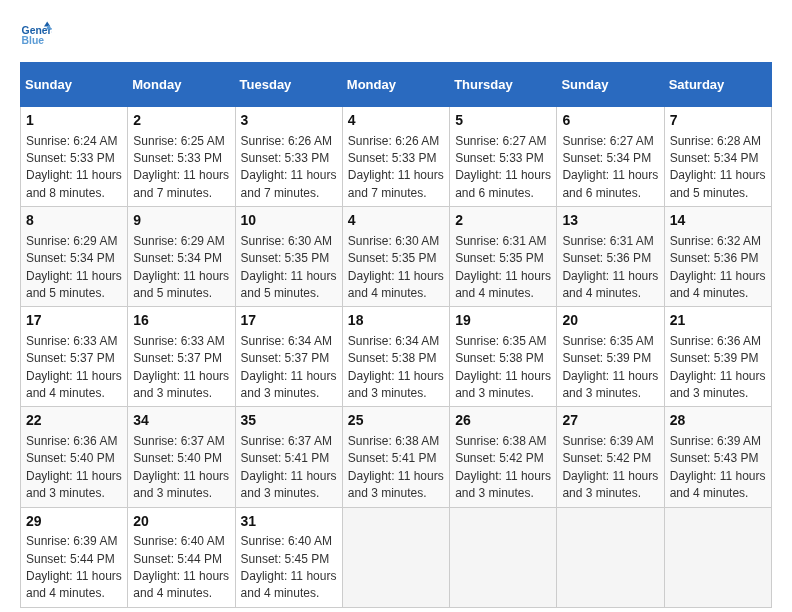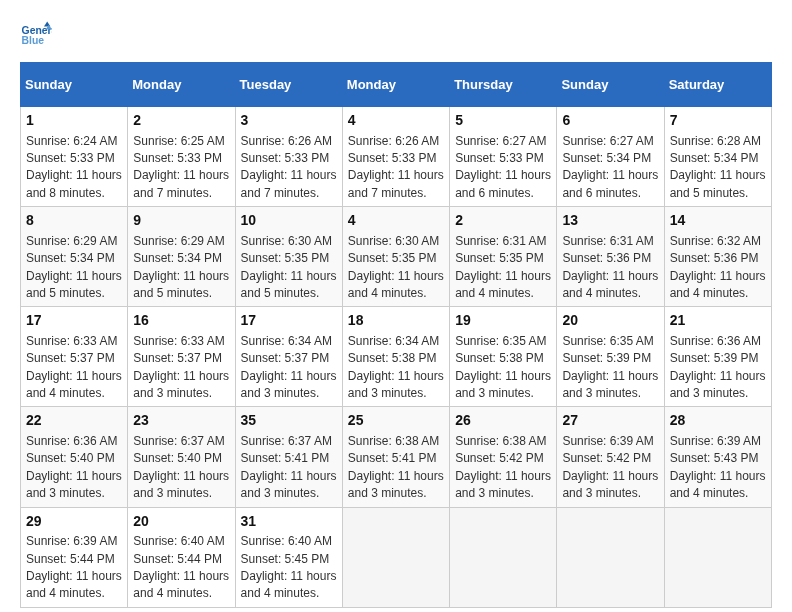--- a/index.html
+++ b/index.html
@@ -199,21 +199,21 @@
         <div class="day-num">21</div>
         <div class="day-info">Sunrise: 6:36 AM<br>Sunset: 5:39 PM<br>Daylight: 11 hours and 3 minutes.</div>
       </td>
       </tr>
       <tr>
         <td>
         <div class="day-num">22</div>
         <div class="day-info">Sunrise: 6:36 AM<br>Sunset: 5:40 PM<br>Daylight: 11 hours and 3 minutes.</div>
       </td>
         <td>
-        <div class="day-num">23</div>
+        <div class="day-num">34</div>
         <div class="day-info">Sunrise: 6:37 AM<br>Sunset: 5:40 PM<br>Daylight: 11 hours and 3 minutes.</div>
       </td>
         <td>
         <div class="day-num">35</div>
         <div class="day-info">Sunrise: 6:37 AM<br>Sunset: 5:41 PM<br>Daylight: 11 hours and 3 minutes.</div>
       </td>
         <td>
         <div class="day-num">25</div>
         <div class="day-info">Sunrise: 6:38 AM<br>Sunset: 5:41 PM<br>Daylight: 11 hours and 3 minutes.</div>
       </td>

